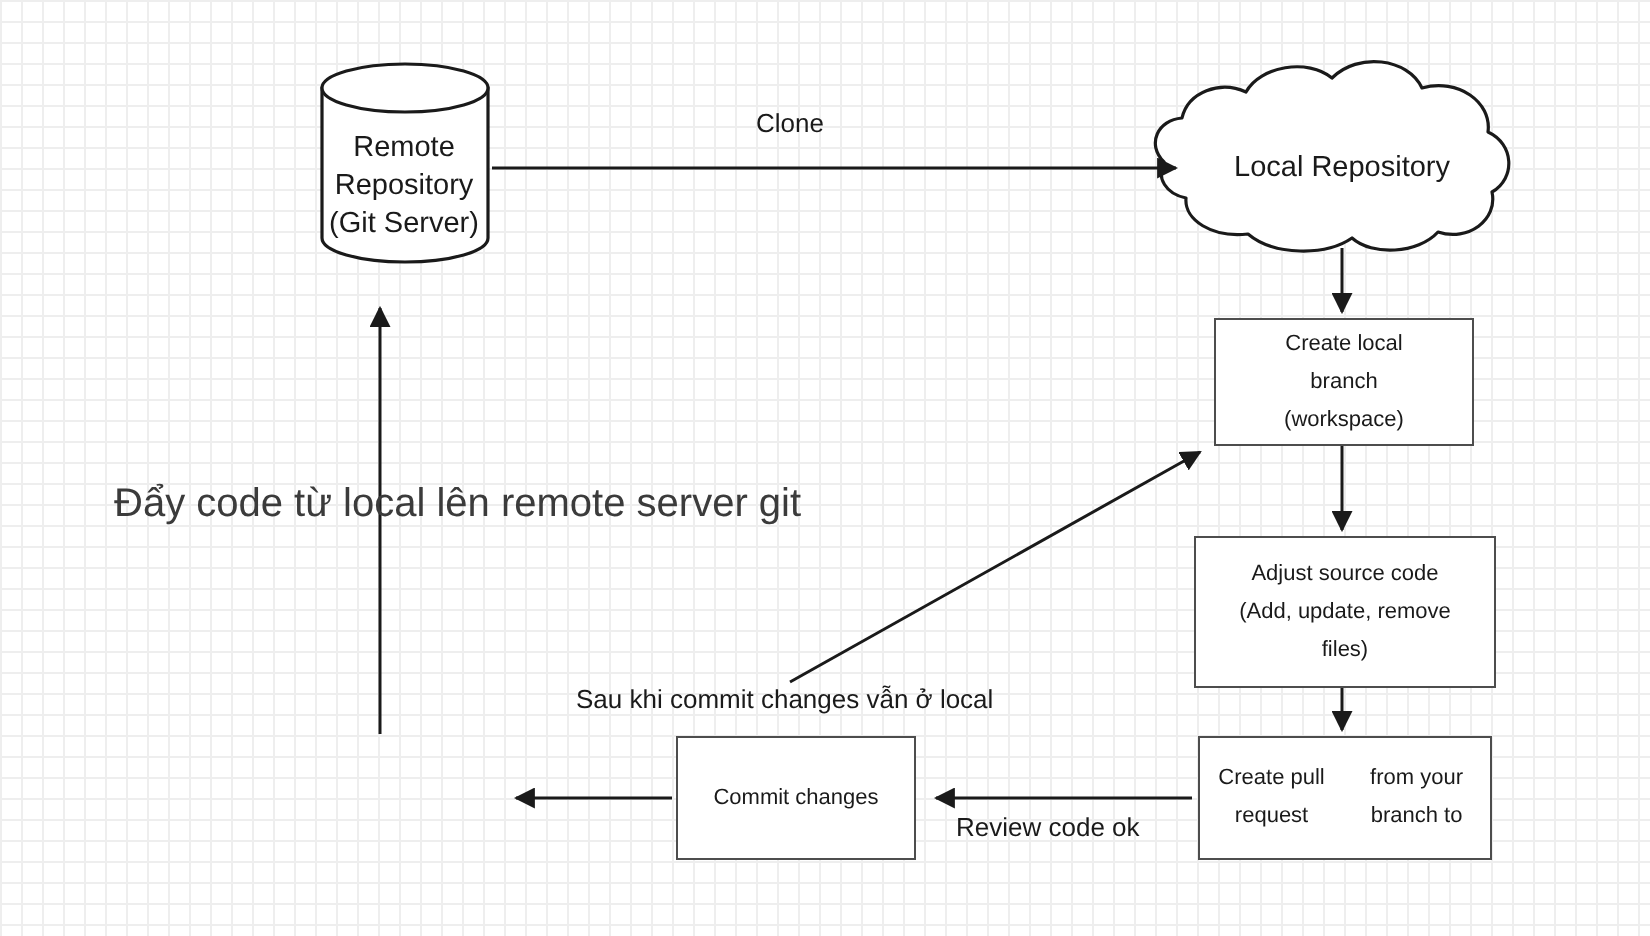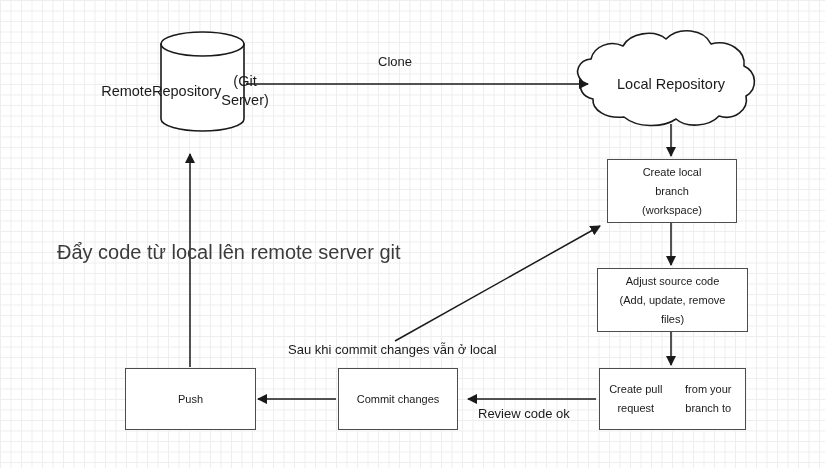--- a/index.html
+++ b/index.html
@@ -120,54 +120,51 @@
 
     <line x1="596" y1="399" x2="468" y2="399" stroke="#1a1a1a" stroke-width="1.5" marker-end="url(#arrow)"></line>
 
     <line x1="336" y1="399" x2="258" y2="399" stroke="#1a1a1a" stroke-width="1.5" marker-end="url(#arrow)"></line>
 
     <line x1="190" y1="367" x2="190" y2="154" stroke="#1a1a1a" stroke-width="1.5" marker-end="url(#arrow)"></line>
 
     <line x1="395" y1="341" x2="600" y2="226" stroke="#1a1a1a" stroke-width="1.5" marker-end="url(#arrow)"></line>
   </svg>
 
-  <div class="shape-label" style="left:139px; top:60px; width:92px; height:62px; flex-direction:row;">
+  <div class="shape-label" style="left:156px; top:60px; width:92px; height:62px; flex-direction:column;justify-content:flex-end;">
     <div>Remote</div>
     <div>Repository</div>
     <div>(Git Server)</div>
   </div>
 
   <div class="shape-label" style="left:597px; top:72px; width:148px; height:24px;">
     <span>Local Repository</span>
   </div>
 
   <div class="node rect-node" style="left:607px; top:159px; width:130px; height:64px; flex-direction:column;">
     <div>Create local</div>
     <div>branch</div>
     <div>(workspace)</div>
   </div>
 
-  <div class="node rect-node" style="left:597px; top:268px; width:151px; height:64px; flex-direction:column;">
+  <div class="node rect-node" style="left:597px; top:268px; width:151px; height:76px; flex-direction:column;">
     <div>Adjust source code</div>
     <div>(Add, update, remove</div>
     <div>files)</div>
   </div>
 
   <div class="node rect-node" style="left:599px; top:368px; width:147px; height:62px; flex-direction:row;">
     <div>Create pull request</div>
     <div>from your branch to</div>
   </div>
 
   <div class="node rect-node" style="left:338px; top:368px; width:120px; height:62px;">
     <span>Commit changes</span>
   </div>
 
-  <div class="node rect-node" style="left:125px; top:368px; width:131px; height:62px;">
-    <span>Push</span>
-  </div>
 
   <div class="edge-label" style="left:378px; top:53px;">
     <span>Clone</span>
   </div>
 
   <div class="edge-label" style="left:478px; top:405px;">
     <span>Review code ok</span>
   </div>
 
   <div class="edge-label" style="left:288px; top:341px;">

